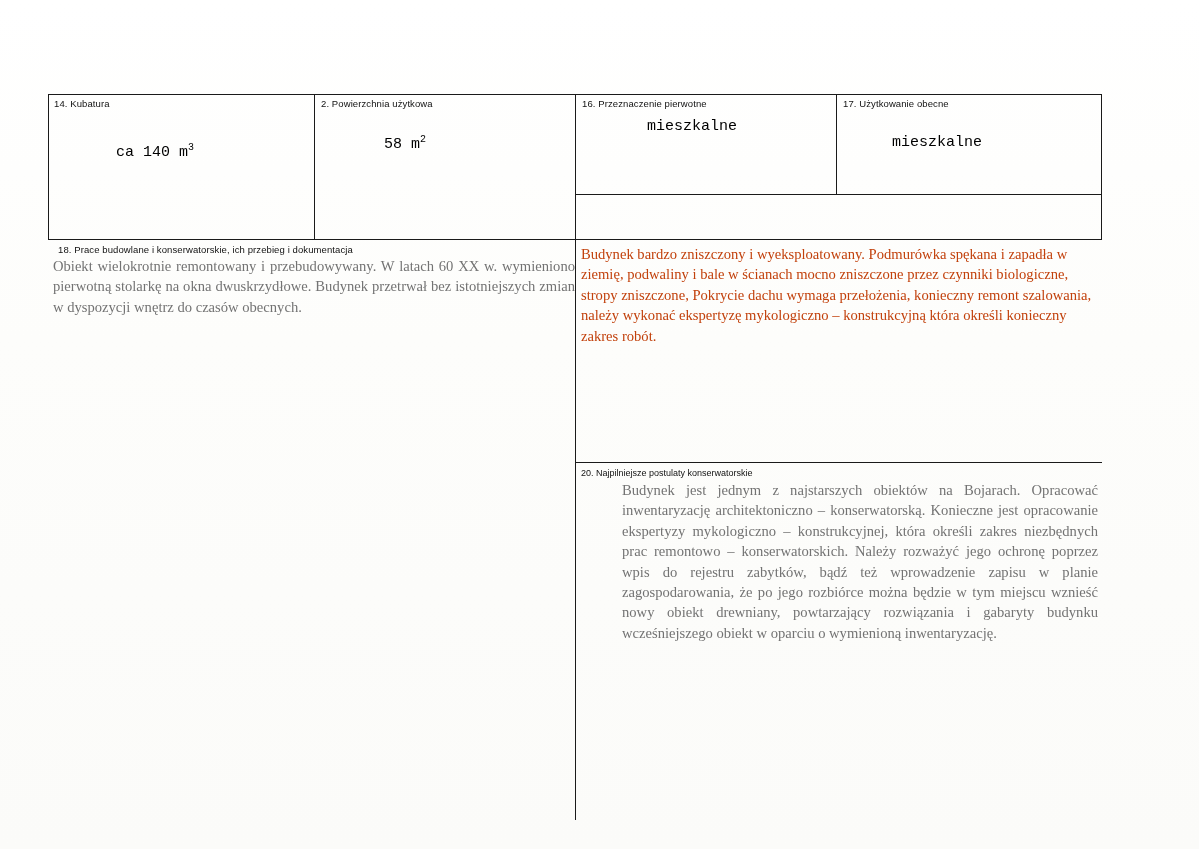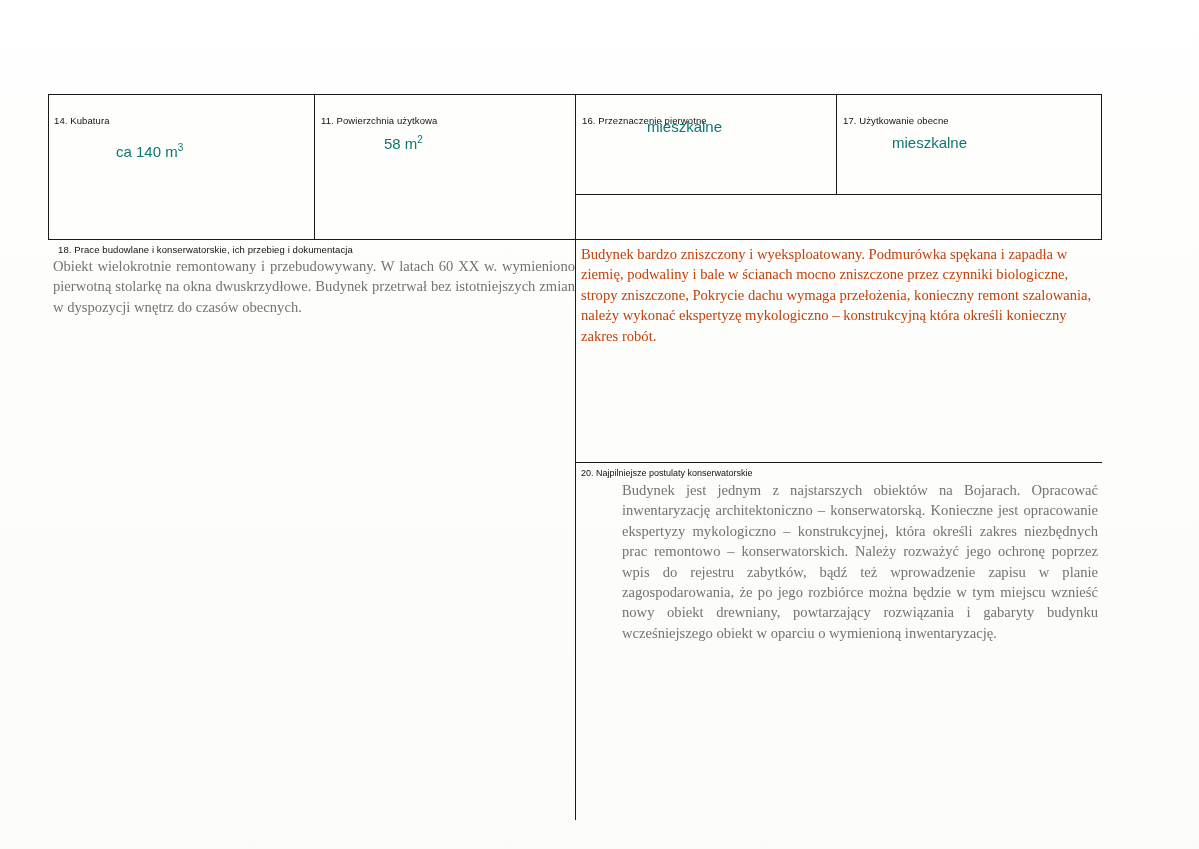--- a/index.html
+++ b/index.html
@@ -59,23 +59,23 @@
     line-height: 12px;
     letter-spacing: 0.1px;
   }
   .lbl-sm {
     font-family: "Liberation Sans", sans-serif;
     font-size: 9px;
     color: #111;
     line-height: 12px;
   }
   .val {
-    font-family: Liberation Sans, sans-serif;
+    font-family: Liberation Mono, monospace;
     font-size: 15px;
-    color: #0f766e;
+    color: #000000;
   }
   .val sup {
     font-size: 10px;
     vertical-align: super;
   }
   .body-text {
     font-family: "Liberation Serif", serif;
     font-size: 14.6px;
     line-height: 20.4px;
     color: #737373;
@@ -95,21 +95,21 @@
   #c16 { left: 528px; top: 0px;   width: 260px; height: 100px; }
   #c17 { left: 789px; top: 0px;   width: 265px; height: 100px; }
   #c19 { left: 528px; top: 101px; width: 526px; height: 45px; }
   #c18 { left: 0px;   top: 146px; width: 527px; height: 580px; }
   #c19b{ left: 528px; top: 146px; width: 526px; height: 222px; }
   #c20 { left: 528px; top: 369px; width: 526px; height: 357px; }
 
   .cell-label {
     position: absolute;
     left: 6px;
-    top: 21px;
+    top: 4px;
     right: 4px;
   }
   .cell-label-pad {
     position: absolute;
     left: 10px;
     top: 4px;
     right: 4px;
   }
   .cell-value-14 {
     position: absolute;
@@ -176,21 +176,21 @@
     <div class="vline" style="left:527px; top:0px;   height:726px;"></div>
     <div class="vline" style="left:788px; top:0px;   height:100px;"></div>
     <div class="vline" style="left:1053px; top:0px;  height:146px;"></div>
 
     <div class="cell" id="c14">
       <div class="cell-label lbl">14. Kubatura</div>
       <div class="cell-value-14 val"><span>ca 140 m</span><sup>3</sup></div>
     </div>
 
     <div class="cell" id="c15">
-      <div class="cell-label lbl">11. Powierzchnia użytkowa</div>
+      <div class="cell-label lbl">2. Powierzchnia użytkowa</div>
       <div class="cell-value-15 val"><span>58 m</span><sup>2</sup></div>
     </div>
 
     <div class="cell" id="c16">
       <div class="cell-label lbl">16. Przeznaczenie pierwotne</div>
       <div class="cell-value-16 val">mieszkalne</div>
     </div>
 
     <div class="cell" id="c17">
       <div class="cell-label lbl">17. Użytkowanie obecne</div>

